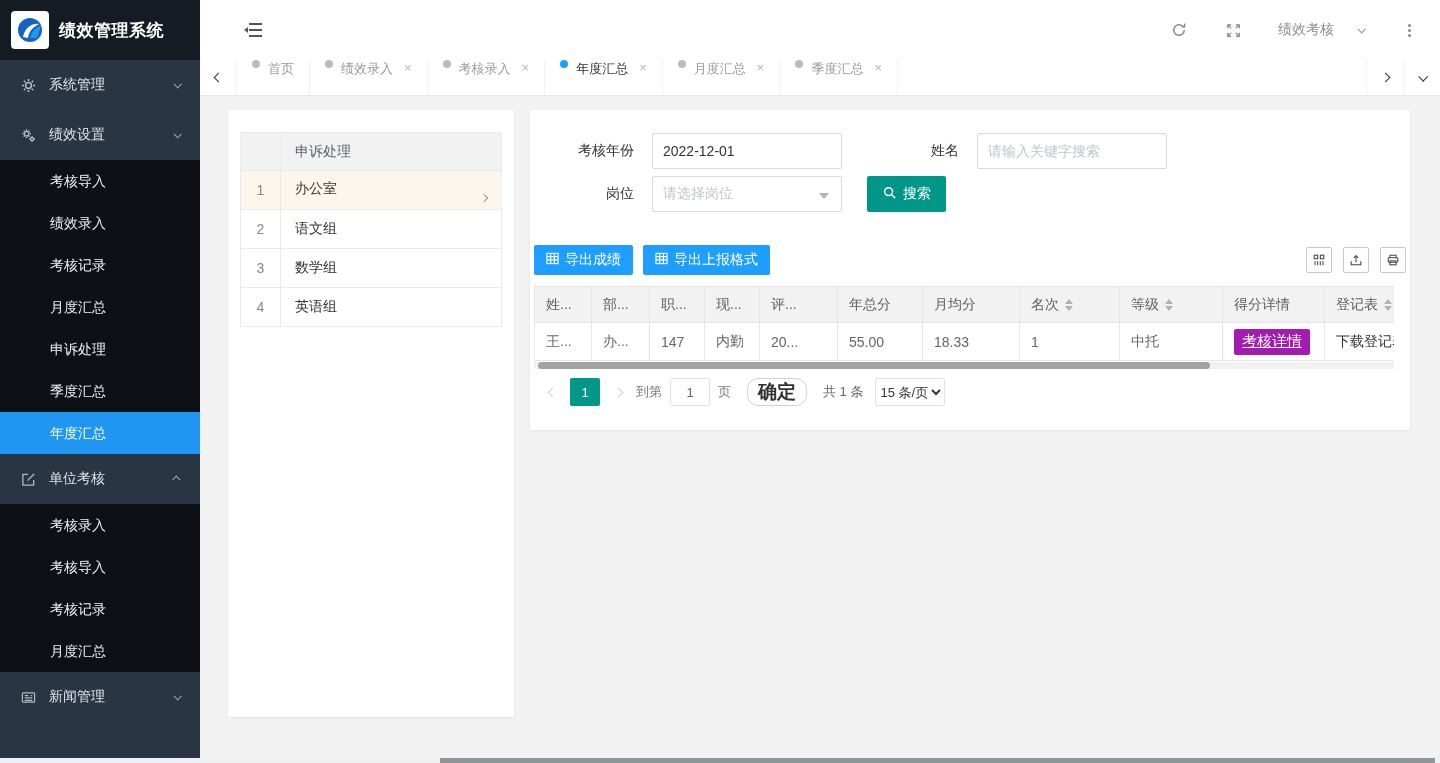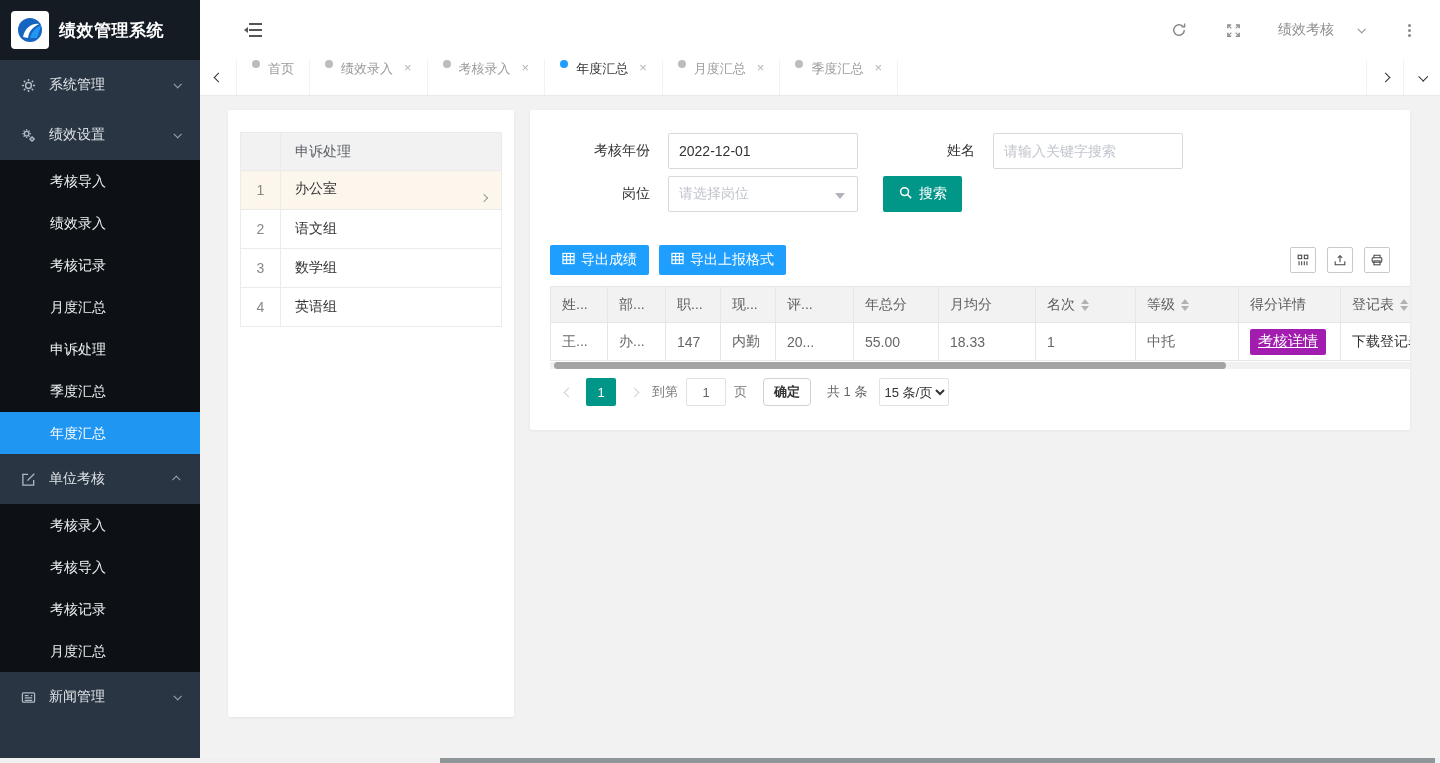--- a/index.html
+++ b/index.html
@@ -51,21 +51,21 @@
   .tab .dot { width:8px; height:8px; border-radius:50%; background:#bcbcbc; flex:none; }
   .tab .close { color:#b5b5b5; font-size:13px; margin-left:3px; }
   .tab.active { color:#333; }
   .tab.active .dot { background:#1e9fff; }
   .tab-spacer { flex:1; }
 
   
   .content { flex:1; display:flex; align-items:flex-start; gap:16px; padding:14px 30px 0 28px; background:#f2f2f2; overflow:hidden; }
   .card { background:#fff; border-radius:2px; box-shadow:0 1px 3px rgba(0,0,0,.06); }
   .dept-card { width:286px; height:607px; padding:22px 12px 12px; flex:none; }
-  .main-card { width:880px; height:320px; padding:0 20px; flex:none; }
+  .main-card { width:880px; height:320px; padding:0 4px; flex:none; }
 
   
   .dept-table { width:100%; border-collapse:collapse; table-layout:fixed; }
   .dept-table th, .dept-table td { border:1px solid #ebebeb; font-weight:normal; }
   .dept-table th { height:38px; background:#f2f2f2; color:#5f6368; text-align:left; padding:0 14px; }
   .dept-table th.idx, .dept-table td.idx { width:40px; text-align:center; padding:0; color:#888; }
   .dept-table td { height:39px; padding:0 14px; color:#333; }
   .dept-table tr.selected td { background:#fdf6ec; }
   .dept-row-chev { float:right; margin-top:15px; color:#999; width:6px; height:6px; }
 
@@ -102,21 +102,21 @@
   .hscroll { position:relative; height:7px; background:#f1f1f1; width:860px; margin-top:1px; }
   .hscroll .thumb { position:absolute; left:4px; top:0; height:7px; width:672px; background:#a3a3a3; border-radius:4px; }
 
   
   .pager { display:flex; align-items:center; margin-top:9px; margin-left:8px; font-size:13px; color:#666; gap:0; }
   .pg-arrow { width:20px; display:flex; align-items:center; justify-content:center; color:#d2d2d2; cursor:pointer; }
   .pg-arrow .cv { width:7px; height:7px; }
   .pg-cur { width:30px; height:28px; background:#009688; color:#fff; border-radius:2px; display:flex; align-items:center; justify-content:center; margin:0 8px; cursor:pointer; }
   .pg-text { margin:0 8px; color:#7a7a7a; }
   .goto-input { width:40px; height:28px; border:1px solid #e2e2e2; border-radius:2px; text-align:center; font-size:13px; color:#666; outline:none; font-family:"Liberation Sans",sans-serif; }
-  .confirm-btn { height:28px; background:#fff; border:1px solid #d2d2d2; border-radius:4px; padding:0 10px; font-size:13px; color:#333; margin:0 8px; cursor:pointer; font-family:"Liberation Sans",sans-serif; font-weight:bold; }
+  .confirm-btn { height:28px; background:#fff; border:1px solid #d2d2d2; border-radius:11px; padding:0 10px; font-size:19px; color:#333; margin:0 8px; cursor:pointer; font-family:"Liberation Sans",sans-serif; font-weight:bold; }
   .total-text { margin:0 8px; color:#666; }
   .page-size { height:28px; border:1px solid #e2e2e2; border-radius:2px; font-size:13px; color:#333; margin-left:4px; background:#fff; font-family:"Liberation Sans",sans-serif; outline:none; }
 
   
   .page-scrollbar { position:absolute; left:0; bottom:0; width:1440px; height:5px; background:#f0f0f0; }
   .page-scrollbar .thumb { position:absolute; left:440px; top:0; width:995px; height:5px; background:#8f9699; }
 </style>
 </head>
 <body>
 

